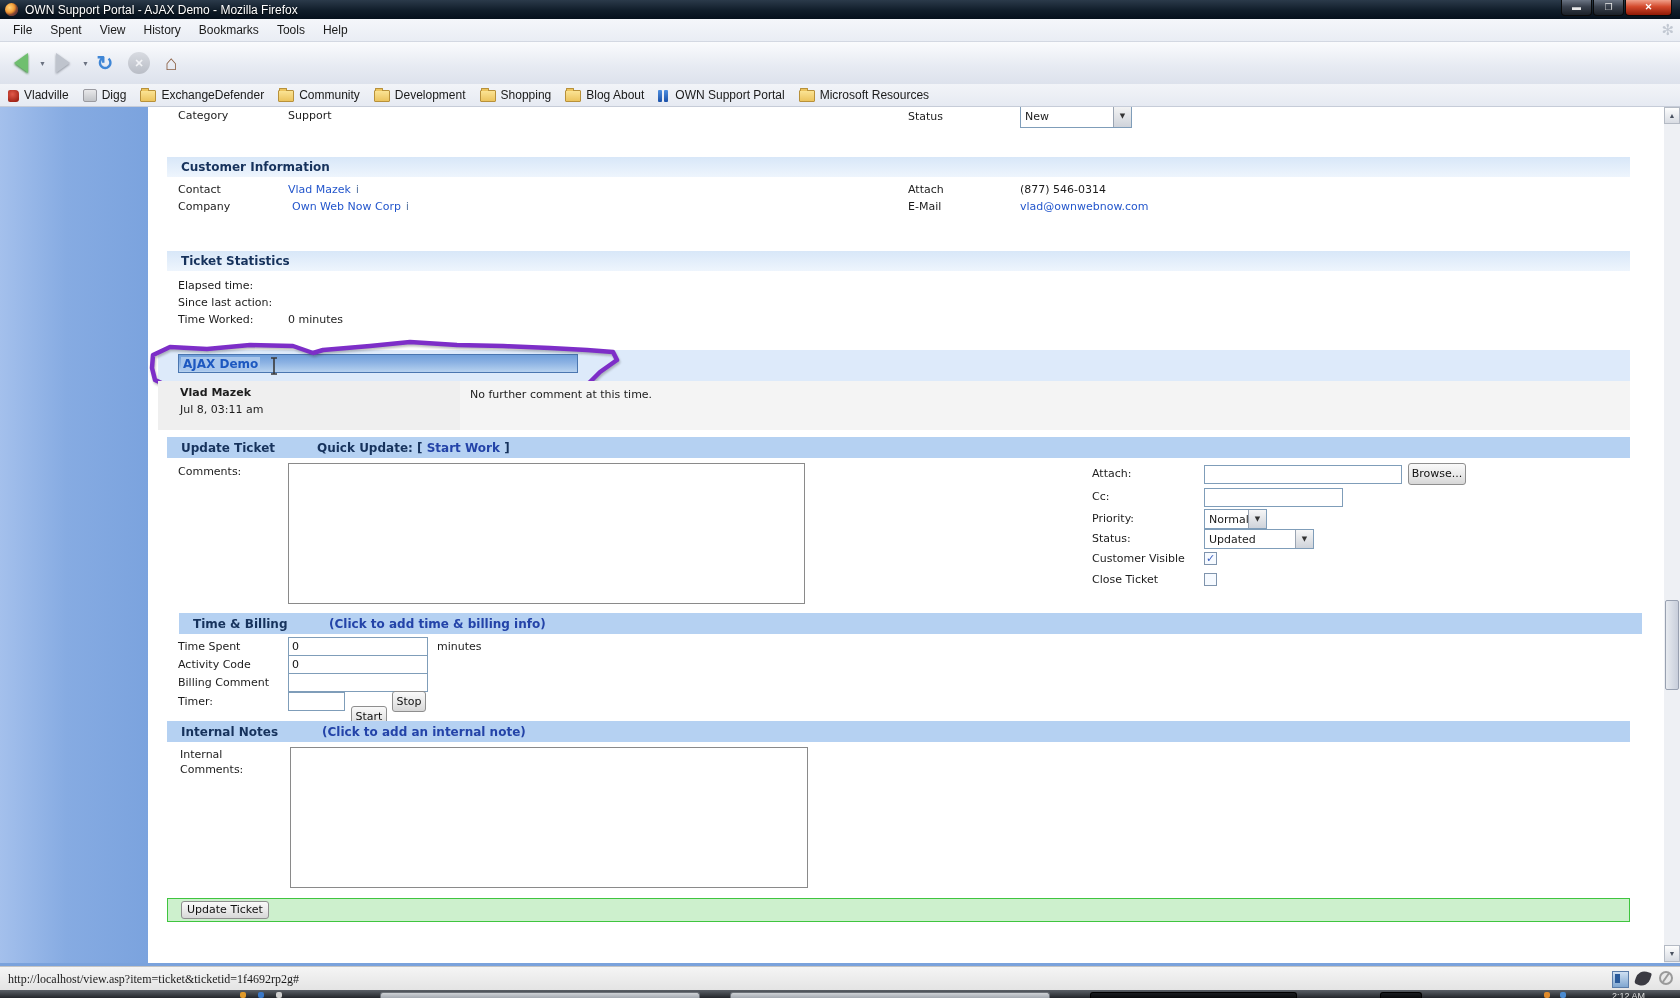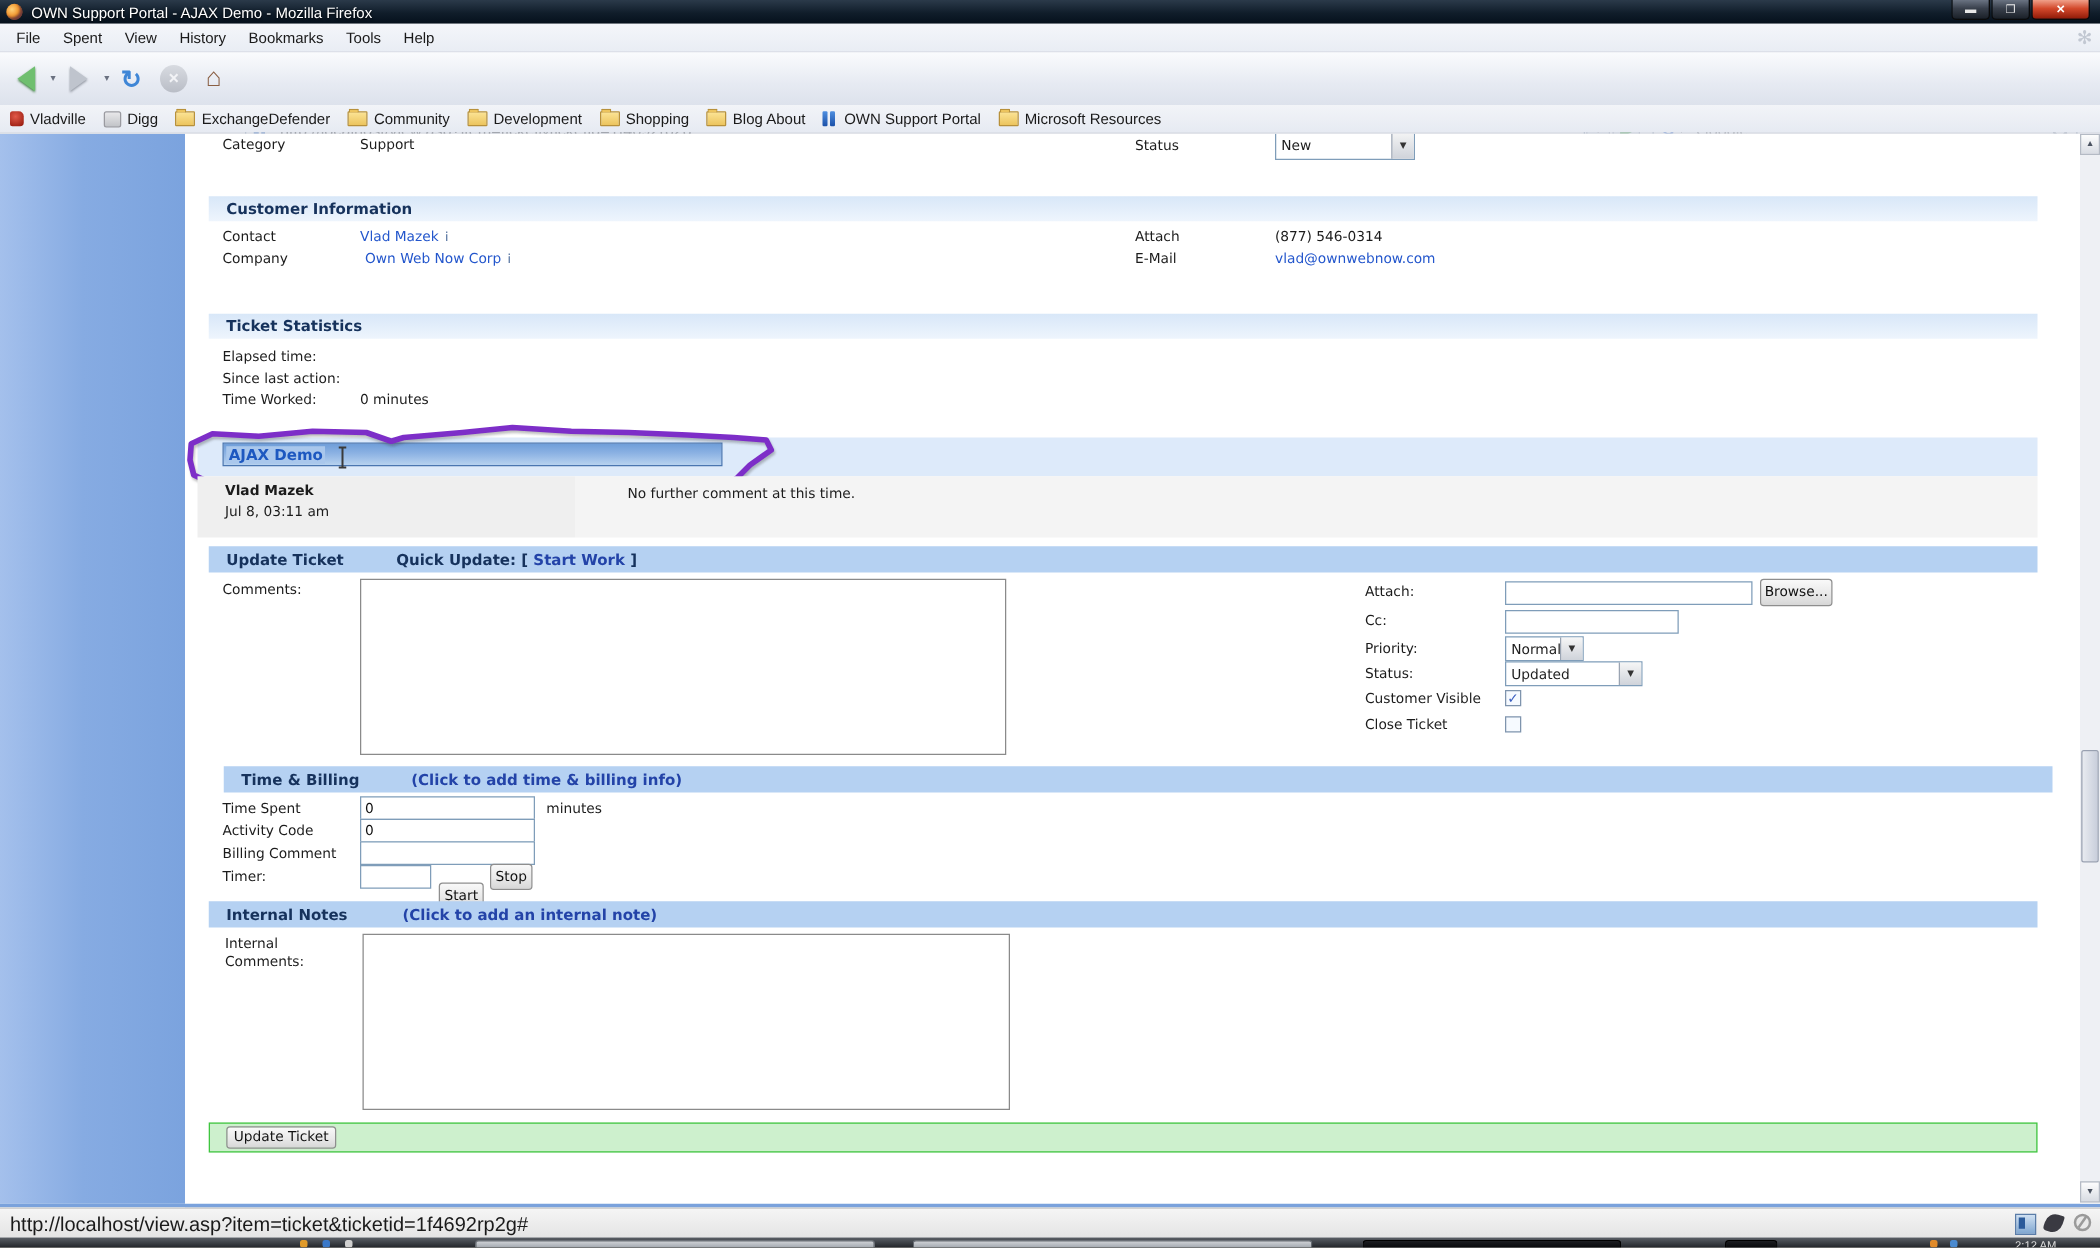--- a/index.html
+++ b/index.html
@@ -54,21 +54,21 @@
   .g-caret{font-size:7px;color:#666;margin-right:6px;}
   .searchinput{border:none;outline:none;flex:1;font-size:13px;color:#888;font-family:"Liberation Sans",sans-serif;background:transparent;}
   .mag{width:13px;height:13px;margin-right:6px;position:relative;}
   .mag::before{content:"";position:absolute;left:0;top:0;width:8px;height:8px;border:2px solid #9aa2af;border-radius:50%;}
   .mag::after{content:"";position:absolute;left:9px;top:9px;width:5px;height:2px;background:#9aa2af;transform:rotate(45deg);}
 
   
   .bookmarksbar{position:absolute;left:0;top:84px;width:1680px;height:23px;
     background:linear-gradient(180deg,#f2f4f8 0%,#e6eaf2 100%);border-bottom:1px solid #c6ccd8;
     display:flex;align-items:center;padding-left:8px;box-sizing:border-box;}
-  .bm{display:flex;align-items:center;margin-right:14px;white-space:nowrap;color:#1a1a1a;}
+  .bm{display:flex;align-items:flex-end;margin-right:14px;white-space:nowrap;color:#1a1a1a;}
   .bm .ic{margin-right:5px;}
   .ic-folder{width:14px;height:10px;background:linear-gradient(180deg,#fbe394,#ecc45e);border:1px solid #b8913a;border-radius:1px;position:relative;}
   .ic-folder::before{content:"";position:absolute;left:0;top:-3px;width:6px;height:2px;background:#ecc45e;border:1px solid #b8913a;border-bottom:none;border-radius:1px 1px 0 0;}
   .ic-vlad{width:11px;height:12px;background:radial-gradient(circle at 40% 35%,#e25a4a,#8f1408);border-radius:2px 4px 3px 2px;}
   .ic-digg{width:12px;height:11px;background:linear-gradient(180deg,#e8e8ea,#c2c4c8);border:1px solid #9a9aa0;border-radius:2px;}
   .ic-own{display:flex;}
   .ic-own i{display:block;width:4px;height:12px;background:linear-gradient(180deg,#4f8fe0,#1a50a8);border-radius:1px;margin-right:2px;}
 
   
   .viewport{position:absolute;left:0;top:107px;width:1680px;height:859px;background:#fff;overflow:hidden;}
@@ -118,21 +118,21 @@
   
   .scrollbar{position:absolute;left:1664px;top:0;width:16px;height:856px;background:#eef0f4;}
   .sb-btn{position:absolute;left:0;width:16px;height:17px;background:linear-gradient(180deg,#fdfdfd,#d8dce3);
     border:1px solid #b4bac4;box-sizing:border-box;text-align:center;font-size:7px;color:#4a5260;line-height:15px;}
   .sb-thumb{position:absolute;left:1px;width:14px;height:90px;border:1px solid #98a0b0;border-radius:2px;
     background:linear-gradient(90deg,#e8ebf0,#c8cedb);box-sizing:border-box;}
 
   
   .statusbar{position:absolute;left:0;top:966px;width:1680px;height:24px;
     background:linear-gradient(180deg,#f5f5f5,#e4e4e4);border-top:1px solid #c4c4c4;box-sizing:border-box;}
-  .status-text{position:absolute;left:8px;top:5px;font-size:16px;color:#1a1a1a;white-space:nowrap;}
+  .status-text{position:absolute;left:8px;top:5px;font-size:12px;color:#1a1a1a;white-space:nowrap;font-family:Liberation Serif, serif;}
   .st-ic1{position:absolute;left:1612px;top:4px;width:15px;height:15px;background:linear-gradient(180deg,#cfe0f2,#7fa6d0);border:1px solid #5a7ca8;}
   .st-ic1::before{content:"";position:absolute;left:2px;top:2px;width:5px;height:9px;background:#2a5a9a;}
   .st-ic2{position:absolute;left:1636px;top:4px;width:14px;height:15px;background:#3a3a42;border-radius:60% 10% 60% 20%;transform:rotate(18deg);}
   .st-ic3{position:absolute;left:1659px;top:4px;width:14px;height:14px;border:2px solid #9a9a9a;border-radius:50%;box-sizing:border-box;background:#e9e9e9;}
   .st-ic3::before{content:"";position:absolute;left:4px;top:-1px;width:2px;height:11px;background:#9a9a9a;transform:rotate(35deg);}
 
   
   .taskbar{position:absolute;left:0;top:990px;width:1680px;height:8px;background:linear-gradient(180deg,#5a5f66,#23262b);padding-left:20px;}
   .tb-win{position:absolute;top:2px;height:6px;border-radius:3px 3px 0 0;}
   .tb-light{background:linear-gradient(180deg,#cfd2d6,#9aa0a8);border:1px solid #6a6f76;border-bottom:none;}
@@ -290,21 +290,21 @@
       </svg>
 
       <svg class="anno" viewBox="0 0 500 92">
         <path d="M11 25 L28 17 L65 19 L108 15 L151 16 L171 23 L181 20 L228 16 L268 12 L315 15 L361 16 L408 18 L445 20 L471 22 L475 30 L458 42 L448 52 L441 57 L391 60 L341 65 L298 72 L261 78 L221 80 L181 77 L151 68 L108 63 L65 60 L28 57 L13 50 L10 38 Z" fill="none" stroke="#7d2ec8" stroke-width="4.5" stroke-linejoin="round" stroke-linecap="round"></path>
       </svg>
 
       <div class="comment-band-l"></div>
       <div class="comment-band-r"></div>
       <div class="val" style="left:32px;top:279px;font-weight:bold;">Vlad Mazek</div>
       <div class="val" style="left:32px;top:296px;">Jul 8, 03:11 am</div>
-      <div class="val" style="left:322px;top:281px;margin-left:32px;">No further comment at this time.</div>
+      <div class="val" style="left:322px;top:281px;">No further comment at this time.</div>
 
       <div class="strong-hdr" style="top:330px;">
         <div class="t">Update Ticket</div>
         <div class="lnk" style="left:150px;color:#16325c;">
           <span>Quick Update: [</span>
           <span style="color:#2343a8;">Start Work</span>
           <span>]</span>
         </div>
       </div>
       <div class="lbl" style="left:30px;top:358px;">Comments:</div>

